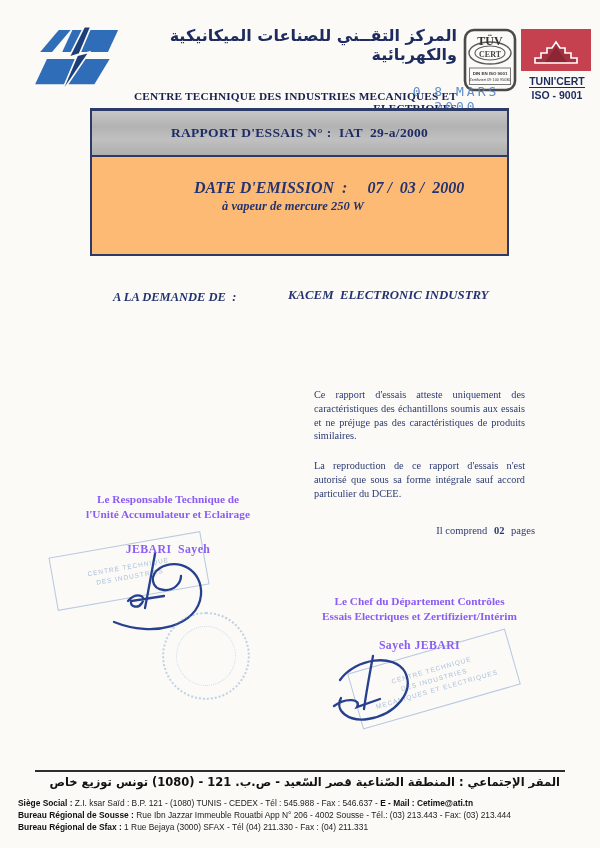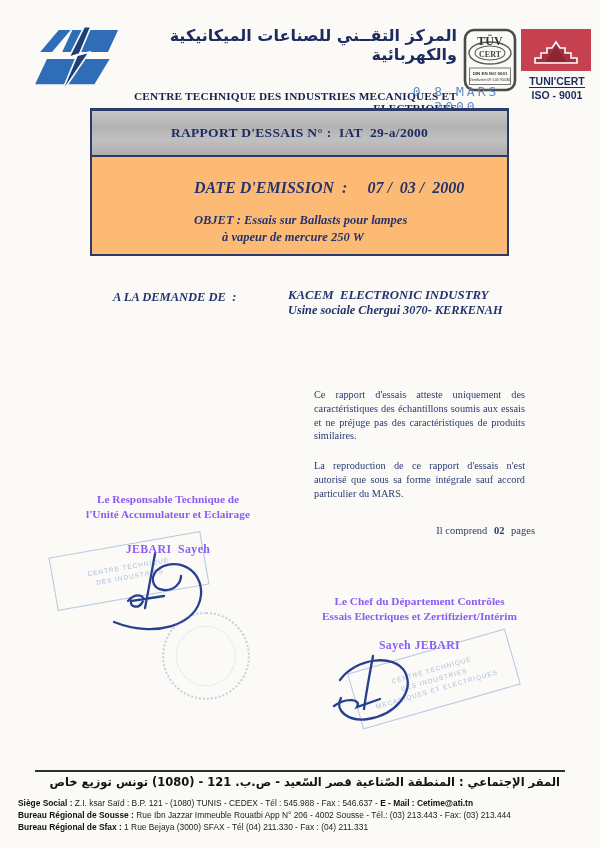--- a/index.html
+++ b/index.html
@@ -115,33 +115,31 @@
     <div class="iso">ISO - 9001</div>
   </div>
 
   <div class="abs date-stamp ws">0 8 MARS 2000</div>
 
   <div class="abs report-box">
     <div class="box-head">
       <span class="box-head-inner ws">RAPPORT D'ESSAIS N° :  IAT  29-a/2000</span>
     </div>
     <div class="box-line date-line ws">DATE D'EMISSION  :     07 /  03 /  2000</div>
-    <div class="box-line objet1 ws">OBJET : Essais sur Ballasts pour lampes</div>
     <div class="box-line objet2 ws">à vapeur de mercure 250 W</div>
   </div>
 
   <div class="abs demande-label ws">A LA DEMANDE DE  :</div>
   <div class="abs client">
     <div class="c1 ws">KACEM  ELECTRONIC INDUSTRY</div>
-    <div class="c2 ws">Usine sociale Chergui 3070- KERKENAH</div>
   </div>
 
   <div class="abs notice">
     <p>Ce rapport d'essais atteste uniquement des caractéristiques des  échantillons soumis aux essais et ne préjuge pas des caractéristiques de produits similaires.</p>
-    <p class="p2">La reproduction de ce rapport d'essais n'est autorisé que sous sa forme intégrale sauf accord particulier du MARS.</p>
+    <p class="p2">La reproduction de ce rapport d'essais n'est autorisé que sous sa forme intégrale sauf accord particulier du DCEE.</p>
     <div class="pages-line">
       <span>Il comprend</span>
       <b>02</b>
       <span>pages</span>
     </div>
   </div>
 
   <div class="abs sig-block sig-left">
     <div class="sig-title">Le Responsable Technique de</div>
     <div class="sig-title">l'Unité Accumulateur et Eclairage</div>

